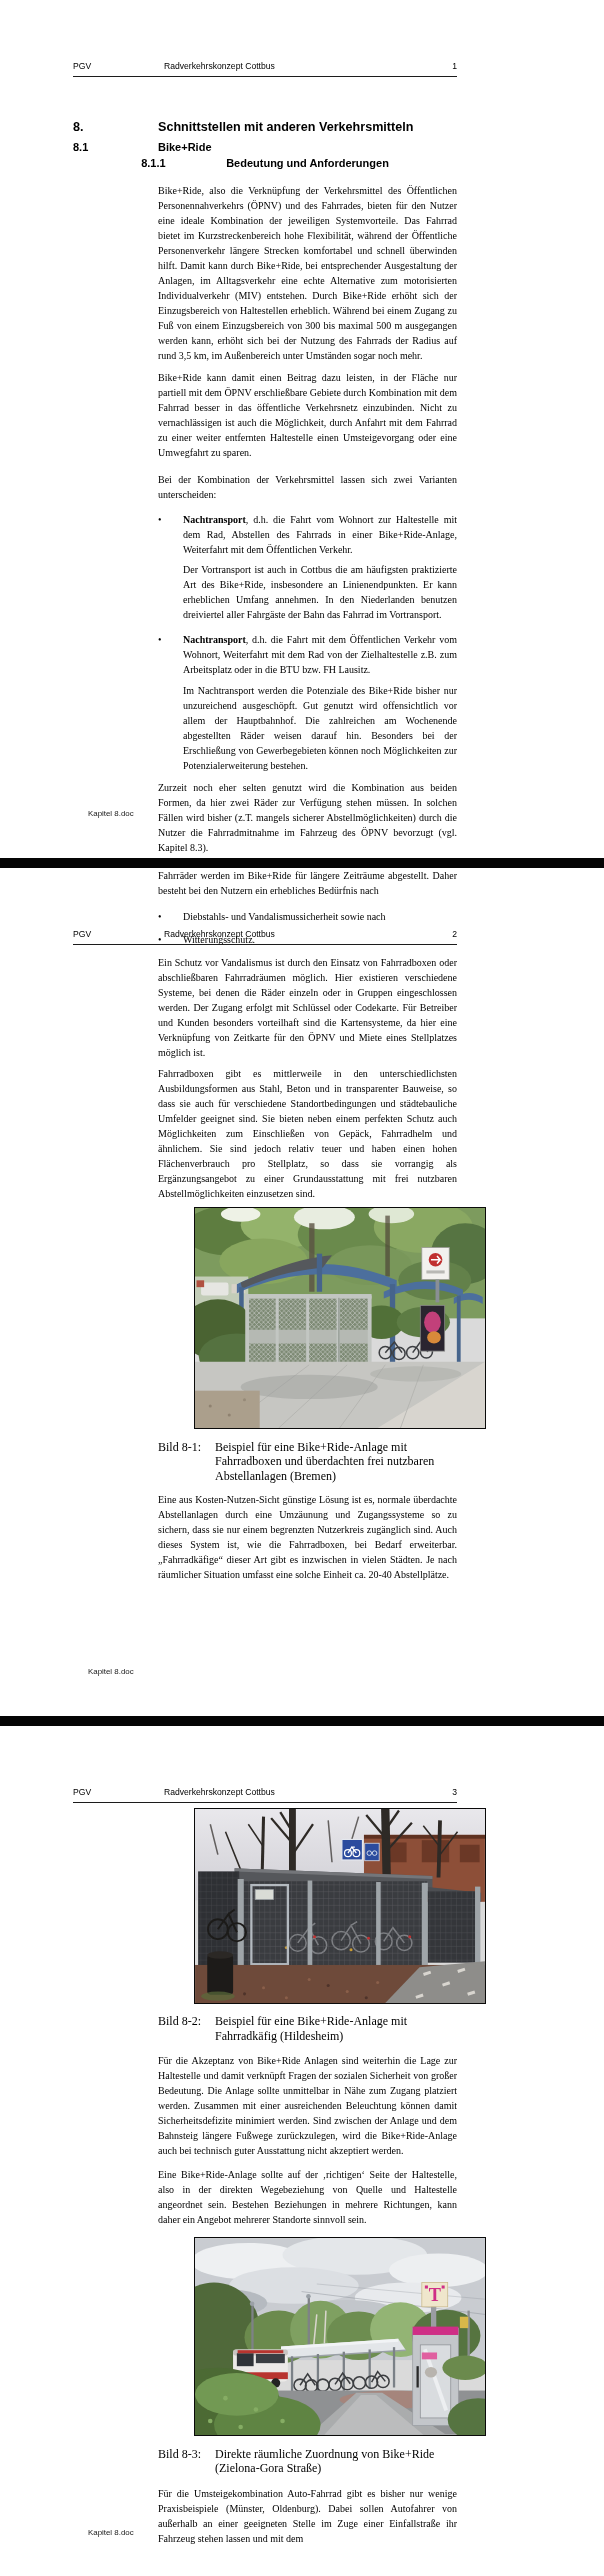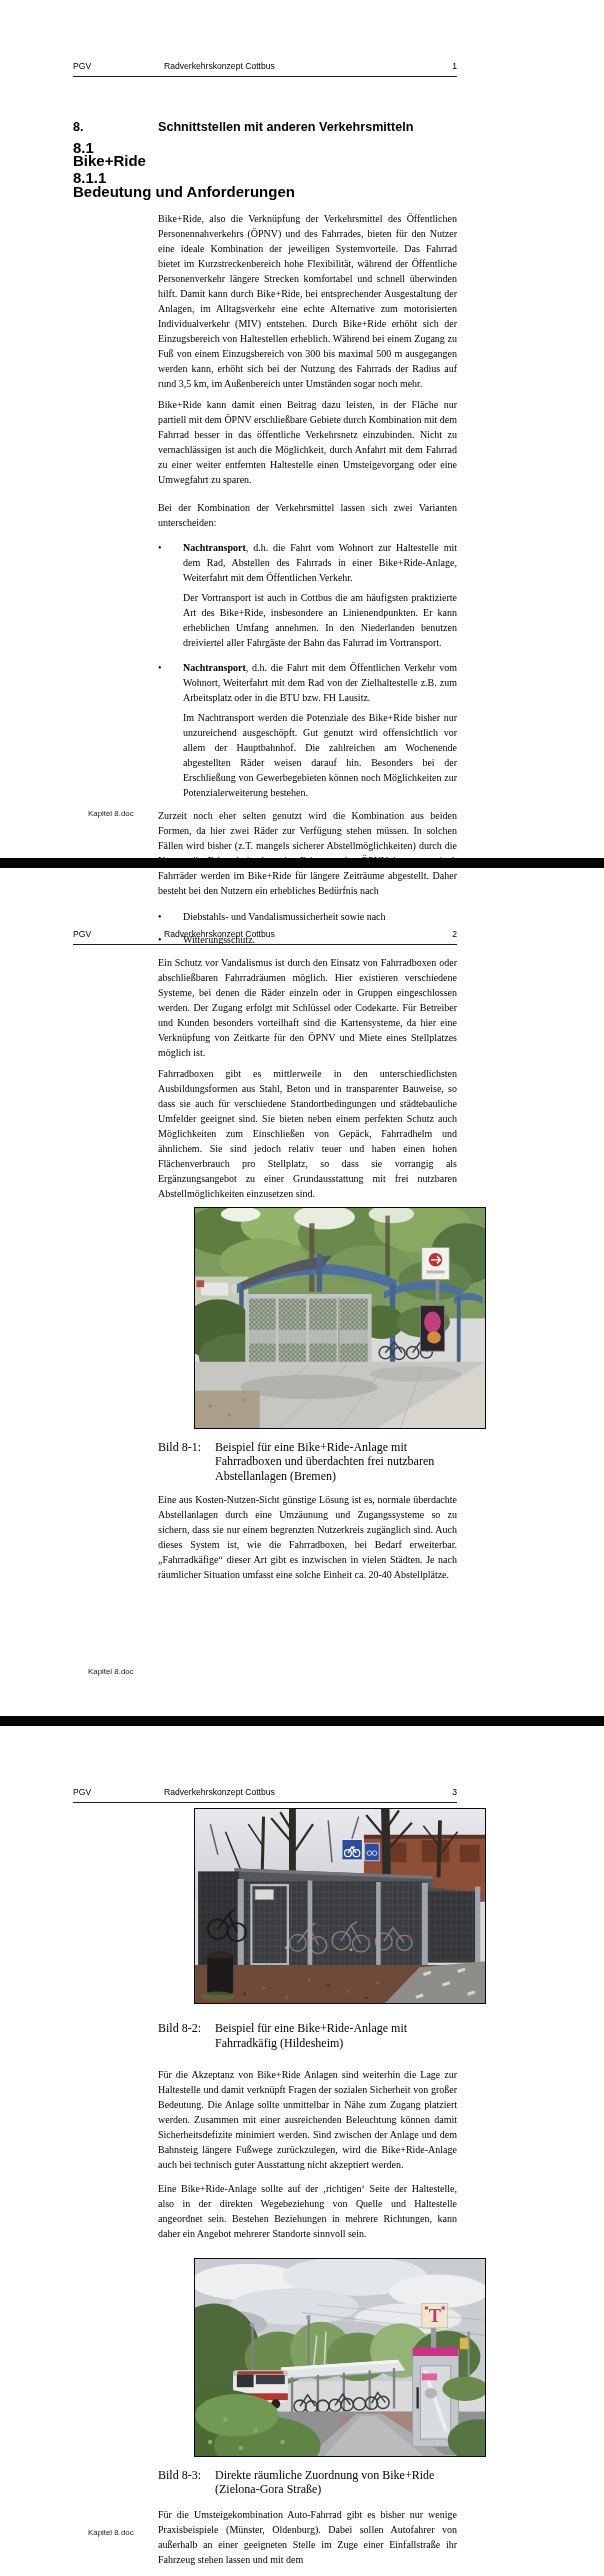--- a/index.html
+++ b/index.html
@@ -14,32 +14,32 @@
   .ph-right{flex:none;}
   
   .pg-footer{position:absolute;left:88px;bottom:40px;font-size:7.9px;color:#222;}
   
   .content{margin:0 71px 0 73px;}
   .pt1{padding-top:120px;}
   .pt2{}
   .pt3{padding-top:82px;}
   .hrow{display:flex;font-family:"Liberation Sans",sans-serif;font-weight:bold;}
   .h1{font-size:12.6px;line-height:15.2px;}
-  .h2,.h3{font-size:15px;line-height:13.7px;flex-direction:column;}
+  .h2,.h3{font-size:11px;line-height:13.7px;}
   .hnum{width:85px;flex:none;}
   .para{margin:0;font-family:Liberation Serif, serif;font-size:10px;
         line-height:15px;text-align:justify;hyphens:auto;}
   .ind{margin-left:85px;}
   .ind2{margin-left:110px;}
   .bullet{display:flex;margin-left:85px;}
   .dot{width:25px;flex:none;font-family:"Liberation Serif","DejaVu Serif",serif;font-size:10px;line-height:15px;}
   .bflex{flex:1;}
-  .mt4{margin-top:3px;}  .mt7{margin-top:5.3px;}  .mt8{margin-top:6.1px;}  .mt9{margin-top:6.9px;}
+  .mt4{margin-top:3px;justify-content:center;}  .mt7{margin-top:5.3px;}  .mt8{margin-top:6.1px;}  .mt9{margin-top:6.9px;}
   .mt10{margin-top:7.6px;}.mt11{margin-top:8.4px;}.mt12{margin-top:9.1px;}.mt13{margin-top:10px;}
-  .mt14{margin-top:10.7px;}.mt16{margin-top:12.2px;}.mt18{margin-top:17px;}
+  .mt14{margin-top:10.7px;}.mt16{margin-top:12.2px;}.mt18{margin-top:10px;}
   .photo{margin-left:121px;border:1.5px solid #0a0a0a;line-height:0;width:290px;background:#dadada;}
   .photo svg{display:block;}
   .caption{display:flex;margin-left:85px;font-family:"Liberation Serif","DejaVu Serif",serif;
            font-size:12px;line-height:14.5px;}
   .cap-label{width:57px;flex:none;}
   .cap-text{flex:1;}
 </style>
 </head>
 <body>
 

